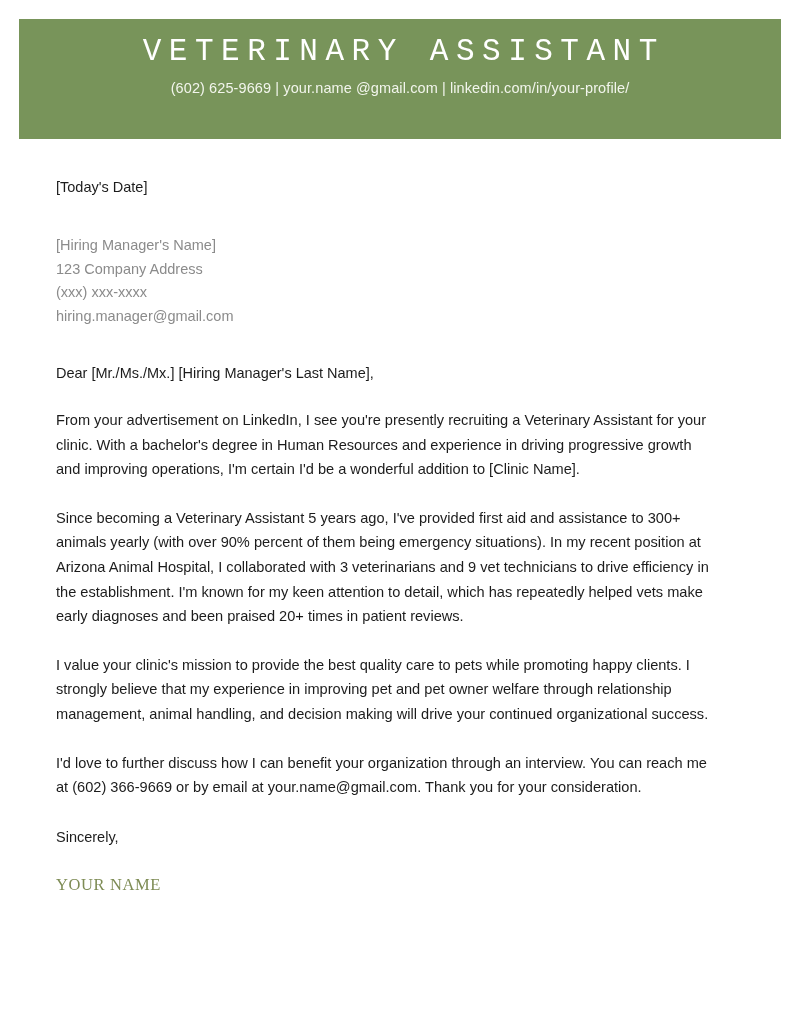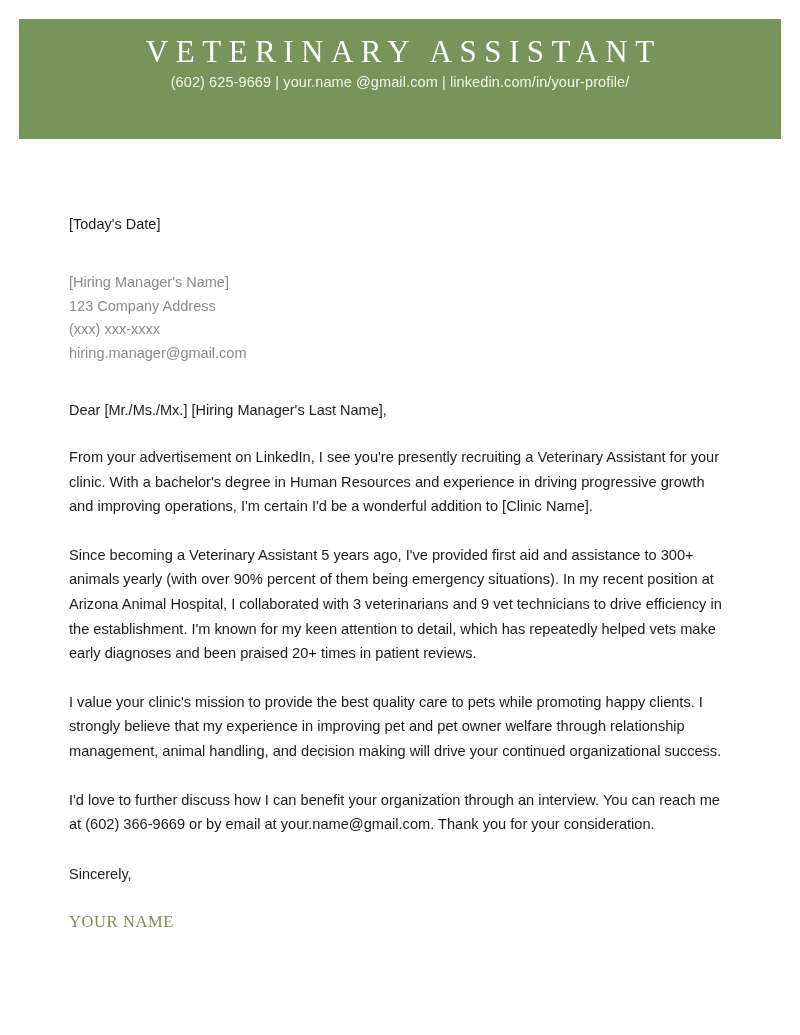--- a/index.html
+++ b/index.html
@@ -30,43 +30,43 @@
     height: 120px;
     background: #78945A;
     box-sizing: border-box;
     display: flex;
     flex-direction: column;
     align-items: center;
     justify-content: flex-start;
     padding-top: 11px;
   }
   .header-title-line {
-    font-family: Liberation Serif, serif;
+    font-family: Liberation Mono, monospace;
     color: #ffffff;
     font-size: 31px;
     letter-spacing: 7.5px;
     line-height: 44px;
     text-indent: 7.5px;
     white-space: nowrap;
     font-weight: 400;
   }
   .header-contact {
+    margin-top: 6px;
     color: #f2f5ec;
     font-size: 14.5px;
     letter-spacing: 0.1px;
     white-space: nowrap;
   }
 
   
   .letter {
     position: absolute;
-    left: 69px;
+    left: 56px;
     top: 176px;
     width: 660px;
-    margin-top: 37px;
   }
   .date {
     color: #1c1c1c;
     font-size: 14.5px;
     line-height: 22px;
   }
   .recipient {
     margin-top: 36px;
     color: #8b8b8b;
     font-size: 14.5px;

